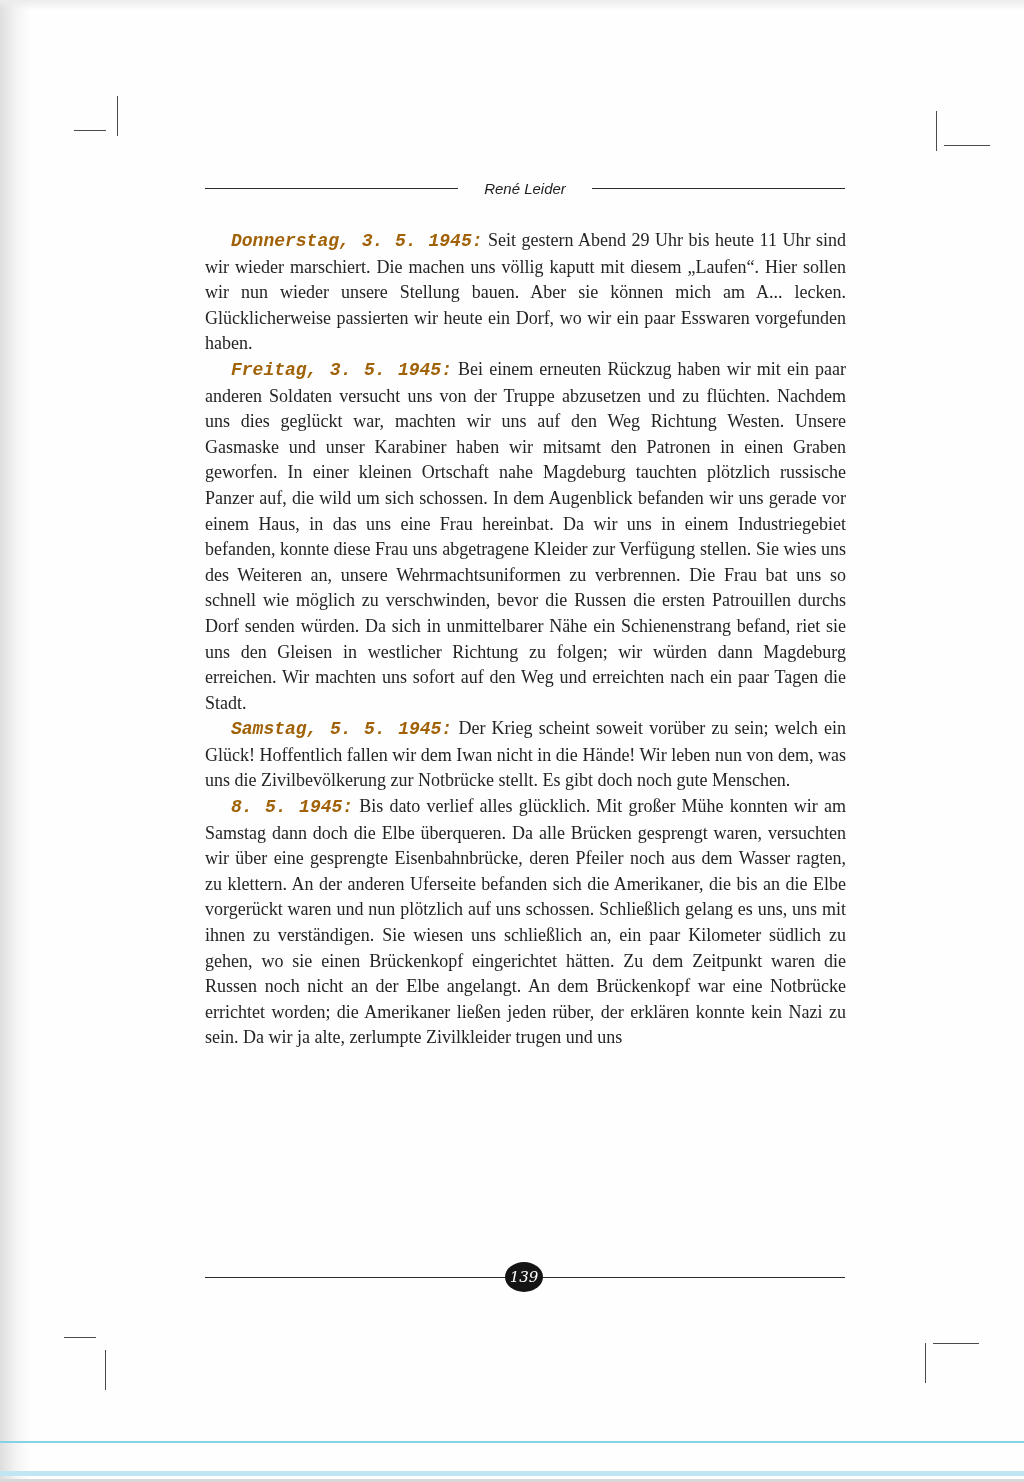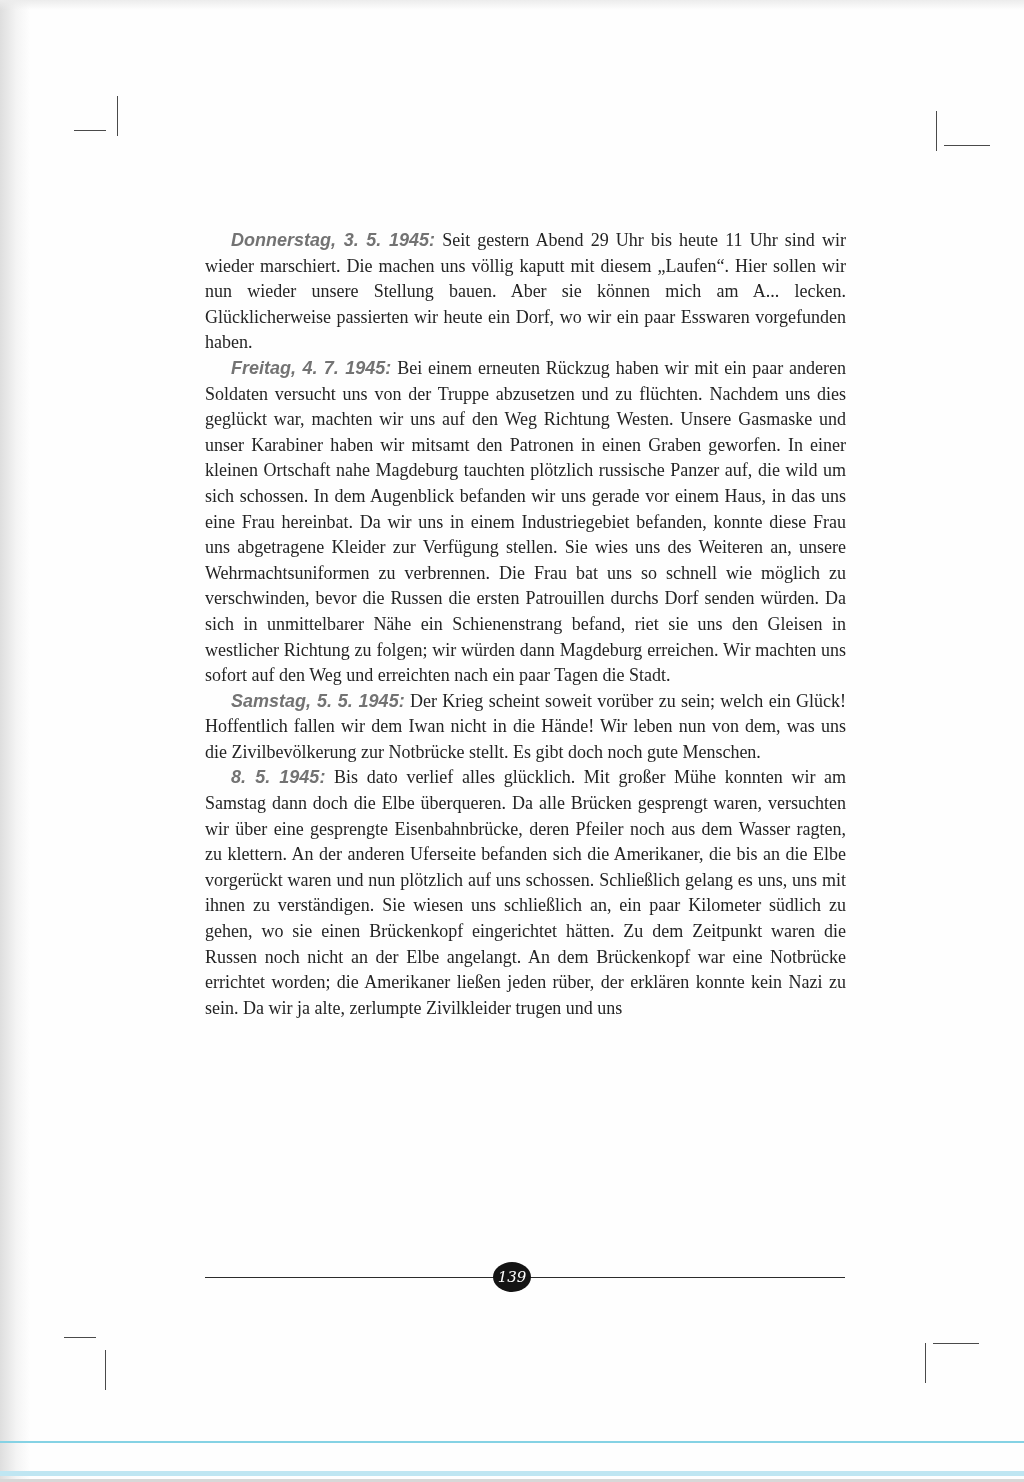--- a/index.html
+++ b/index.html
@@ -61,35 +61,35 @@
     font-size: 18px;
     line-height: 25.6px;
     color: #242424;
     text-align: justify;
   }
   .entry {
     margin: 0;
     text-indent: 26px;
   }
   .entry-date {
-    font-family: Liberation Sans, sans-serif;
+    font-family: Liberation Mono, monospace;
     font-style: italic;
     font-weight: 600;
-    color: #737373;
+    color: #a16207;
   }
   
   .footer-rule {
     position: absolute;
     left: 205px; top: 1277px;
     width: 640px; height: 1px;
     background: #2b2b2b;
   }
   .page-number-oval {
     position: absolute;
-    left: 493px; top: 1262px;
+    left: 505px; top: 1262px;
     width: 38px; height: 30px;
     background: #141414;
     border-radius: 50%;
     display: flex;
     align-items: center;
     justify-content: center;
   }
   .page-number-oval span {
     font-family: "DejaVu Serif", serif;
     font-style: italic;
@@ -126,28 +126,33 @@
 
   <div class="crop v" style="left:117px; top:96px;  height:40px;"></div>
   <div class="crop h" style="left:74px;  top:130px; width:32px;"></div>
   <div class="crop v" style="left:936px; top:111px; height:40px;"></div>
   <div class="crop h" style="left:944px; top:145px; width:46px;"></div>
   <div class="crop h" style="left:64px;  top:1337px; width:32px;"></div>
   <div class="crop v" style="left:105px; top:1350px; height:40px;"></div>
   <div class="crop h" style="left:933px; top:1343px; width:46px;"></div>
   <div class="crop v" style="left:925px; top:1343px; height:40px;"></div>
 
+  <div class="header">
+    <span class="rule"></span>
+    <span class="header-title">René Leider</span>
+    <span class="rule"></span>
+  </div>
 
   <div class="content">
     <p class="entry">
       <span class="entry-date">Donnerstag, 3. 5. 1945:</span>
       <span>Seit gestern Abend 29 Uhr bis heute 11 Uhr sind wir wieder marschiert. Die machen uns völlig kaputt mit diesem „Laufen“. Hier sollen wir nun wieder unsere Stellung bauen. Aber sie können mich am A... lecken. Glücklicherweise passierten wir heute ein Dorf, wo wir ein paar Esswaren vorgefunden haben.</span>
     </p>
     <p class="entry">
-      <span class="entry-date">Freitag, 4. 7. 1945:</span>
+      <span class="entry-date">Freitag, 3. 5. 1945:</span>
       <span>Bei einem erneuten Rückzug haben wir mit ein paar anderen Soldaten versucht uns von der Truppe abzusetzen und zu flüchten. Nachdem uns dies geglückt war, machten wir uns auf den Weg Richtung Westen. Unsere Gasmaske und unser Karabiner haben wir mitsamt den Patronen in einen Graben geworfen. In einer kleinen Ortschaft nahe Magdeburg tauchten plötzlich russische Panzer auf, die wild um sich schossen. In dem Augenblick befanden wir uns gerade vor einem Haus, in das uns eine Frau hereinbat. Da wir uns in einem Industriegebiet befanden, konnte diese Frau uns abgetragene Kleider zur Verfügung stellen. Sie wies uns des Weiteren an, unsere Wehrmachtsuniformen zu verbrennen. Die Frau bat uns so schnell wie möglich zu verschwinden, bevor die Russen die ersten Patrouillen durchs Dorf senden würden. Da sich in unmittelbarer Nähe ein Schienenstrang befand, riet sie uns den Gleisen in westlicher Richtung zu folgen; wir würden dann Magdeburg erreichen. Wir machten uns sofort auf den Weg und erreichten nach ein paar Tagen die Stadt.</span>
     </p>
     <p class="entry">
       <span class="entry-date">Samstag, 5. 5. 1945:</span>
       <span>Der Krieg scheint soweit vorüber zu sein; welch ein Glück! Hoffentlich fallen wir dem Iwan nicht in die Hände! Wir leben nun von dem, was uns die Zivilbevölkerung zur Notbrücke stellt. Es gibt doch noch gute Menschen.</span>
     </p>
     <p class="entry">
       <span class="entry-date">8. 5. 1945:</span>
       <span>Bis dato verlief alles glücklich. Mit großer Mühe konnten wir am Samstag dann doch die Elbe überqueren. Da alle Brücken gesprengt waren, versuchten wir über eine gesprengte Eisenbahnbrücke, deren Pfeiler noch aus dem Wasser ragten, zu klettern. An der anderen Uferseite befanden sich die Amerikaner, die bis an die Elbe vorgerückt waren und nun plötzlich auf uns schossen. Schließlich gelang es uns, uns mit ihnen zu verständigen. Sie wiesen uns schließlich an, ein paar Kilometer südlich zu gehen, wo sie einen Brückenkopf eingerichtet hätten. Zu dem Zeitpunkt waren die Russen noch nicht an der Elbe angelangt. An dem Brückenkopf war eine Notbrücke errichtet worden; die Amerikaner ließen jeden rüber, der erklären konnte kein Nazi zu sein. Da wir ja alte, zerlumpte Zivilkleider trugen und uns</span>
     </p>

